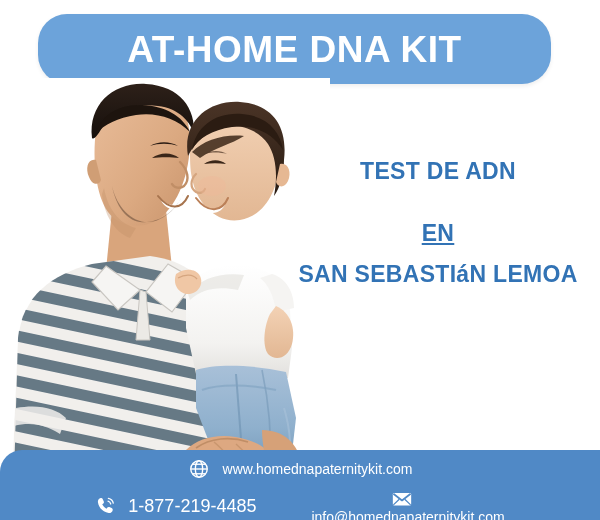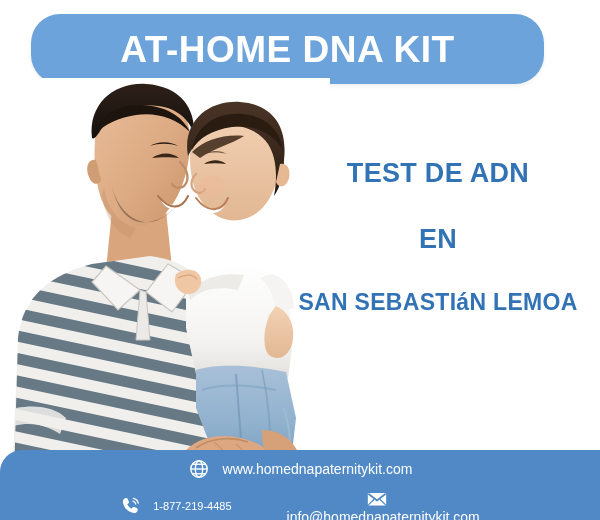--- a/index.html
+++ b/index.html
@@ -16,21 +16,21 @@
     position: relative;
     width: 600px;
     height: 520px;
     background: #ffffff;
     overflow: hidden;
   }
 
   
   .header-pill {
     position: absolute;
-    left: 31px;
+    left: 38px;
     top: 14px;
     width: 513px;
     height: 70px;
     background: #6ca3da;
     border-radius: 29px;
     display: flex;
     align-items: center;
     justify-content: center;
     box-shadow: 0 2px 4px rgba(0,0,0,0.07);
   }
@@ -63,28 +63,28 @@
   .headline-block {
     position: absolute;
     left: 286px;
     top: 160px;
     width: 304px;
     text-align: center;
   }
   .headline-line {
     color: #3273b5;
     font-weight: bold;
-    font-size: 27px;
+    font-size: 23px;
     line-height: 1;
     letter-spacing: 0.3px;
     white-space: nowrap;
     font-family: "Liberation Sans", sans-serif;
   }
   .headline-line.l1 { margin-bottom: 39px; }
-  .headline-line.l2 { margin-bottom: 38px; }
+  .headline-line.l2 { margin-bottom: 18px; text-decoration: underline; }
   .headline-line.l3 { font-size: 23px; }
 
   
   .footer {
     position: absolute;
     left: 0;
     bottom: 0;
     width: 600px;
     height: 70px;
     background: #5089c6;
@@ -122,21 +122,21 @@
     flex: 0 0 auto;
     line-height: 0;
   }
   .f-text {
     color: #ffffff;
     font-size: 14px;
     margin-left: 13px;
     line-height: 1;
     font-family: "Liberation Sans", sans-serif;
   }
-  .f-text.phone { margin-left: 11px; font-size: 11px; }
+  .f-text.phone { margin-left: 11px; font-size: 18px; }
 </style>
 </head>
 <body>
 
 <div class="banner">
 
   <div class="header-pill">
     <div class="header-title">AT-HOME DNA KIT</div>
   </div>
 

